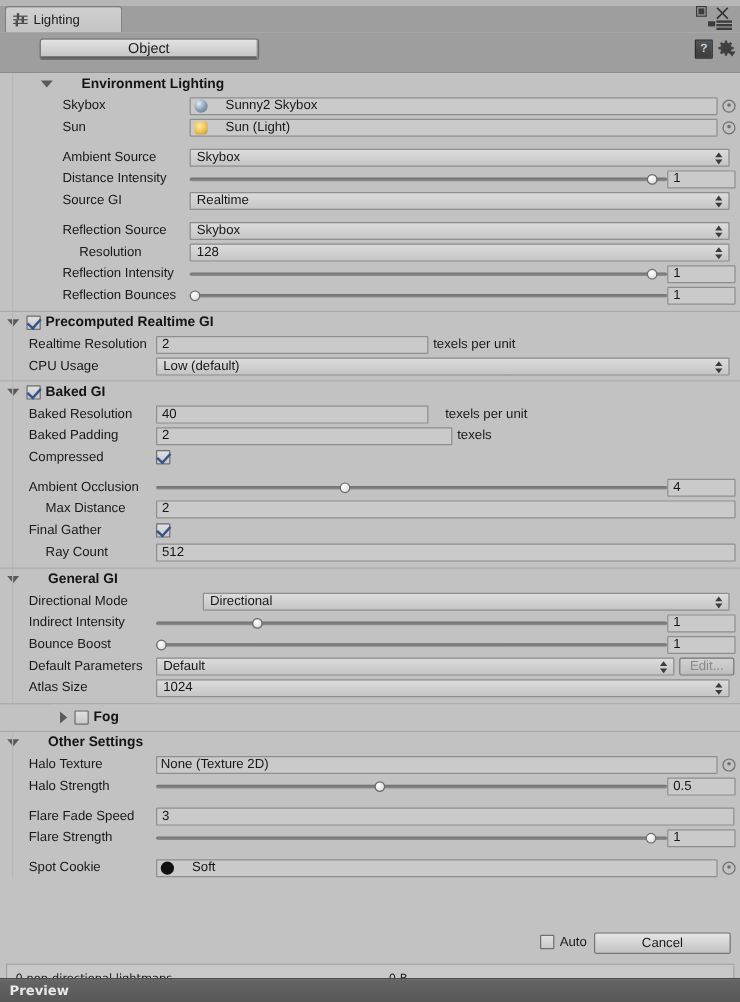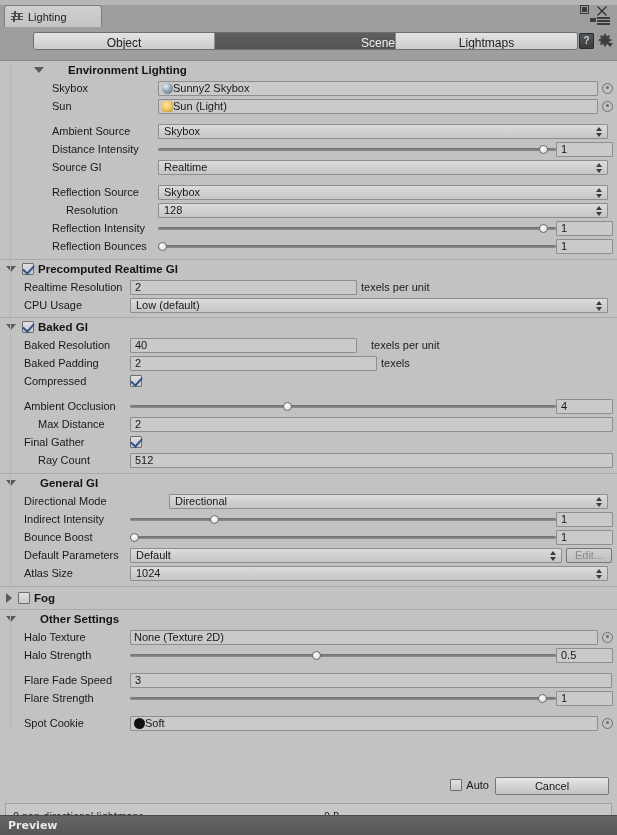--- a/index.html
+++ b/index.html
@@ -50,21 +50,21 @@
   .win-menu .m3{ top:7px; width:13px;}
   .win-menu .tri{ position:absolute; left:0; top:2px; width:0;height:0;
     border-left:3px solid transparent;border-right:3px solid transparent;border-top:4px solid #3c3c3c;}
 
   
   .toolbar {
     position:absolute; left:0; top:27px; width:617px; height:34px;
     background:#9e9e9e; border-bottom:1px solid #8b8b8b;
   }
   .segmented { position:absolute; left:33px; top:5px; display:flex;
-    border:1px solid #6e6e6e; border-radius:3px; overflow:hidden; height:18px; }
+    border:1px solid #6e6e6e; border-radius:3px; overflow:hidden; height:18px;flex-direction:column; }
   .seg {
     width:181px; height:20px; display:flex; align-items:center; justify-content:center;
     font-size:12px; color:#1c1c1c;
     background: linear-gradient(to bottom,#e3e3e3,#c6c6c6);
     border-right:1px solid #8b8b8b; cursor:pointer;
   }
   .seg:last-child { border-right:none; }
   .seg.active {
     background: linear-gradient(to bottom,#5f5f5f,#505050);
     color:#f0f0f0;
@@ -109,21 +109,21 @@
     width:130px; padding-left:24px; font-size:11px; color:#191919;
     white-space:nowrap; overflow:hidden;
   }
   .lbl.indent { padding-left:38px; }
 
   .field-area { flex:1; display:flex; align-items:center; padding-right:4px; gap:4px; }
 
   .objfield {
     flex:1; height:15px; background:#cacaca;
     border:1px solid #8e8e8e; border-radius:1px;
-    display:flex; align-items:center; padding-left:3px; gap:0;
+    display:flex; align-items:center; padding-left:3px; gap:15px;
     font-size:11px; color:#171717;
   }
   .objdot { width:11px;height:11px;border-radius:50%; flex:0 0 auto; }
   .objdot.sphere { background:radial-gradient(circle at 35% 30%, #e8eef4 0%, #93a8bb 45%, #54667a 100%); }
   .objdot.lamp {
     background:radial-gradient(circle at 40% 35%, #ffe9a8 0%, #eec65c 50%, #b98d28 100%);
     border-radius:3px;
   }
   .objdot.cookie { background:#111; }
   .target-btn {
@@ -577,21 +577,21 @@
                 <i class="up"></i>
                 <i class="dn"></i>
               </span>
           </div>
         </div>
       </div>
       <div style="height:4px;"></div>
     </div>
 
     <div class="section">
-      <div class="section-hdr" style="height:22px;">
+      <div class="section-hdr" style="height:22px;margin-left:44px;">
         <span class="foldout closed"></span>
         <span class="checkbox"></span>
         <span class="section-title">Fog</span>
       </div>
     </div>
 
     <div class="section">
       <div class="left-rail"></div>
       <div class="section-hdr">
         <span class="foldout"></span>

